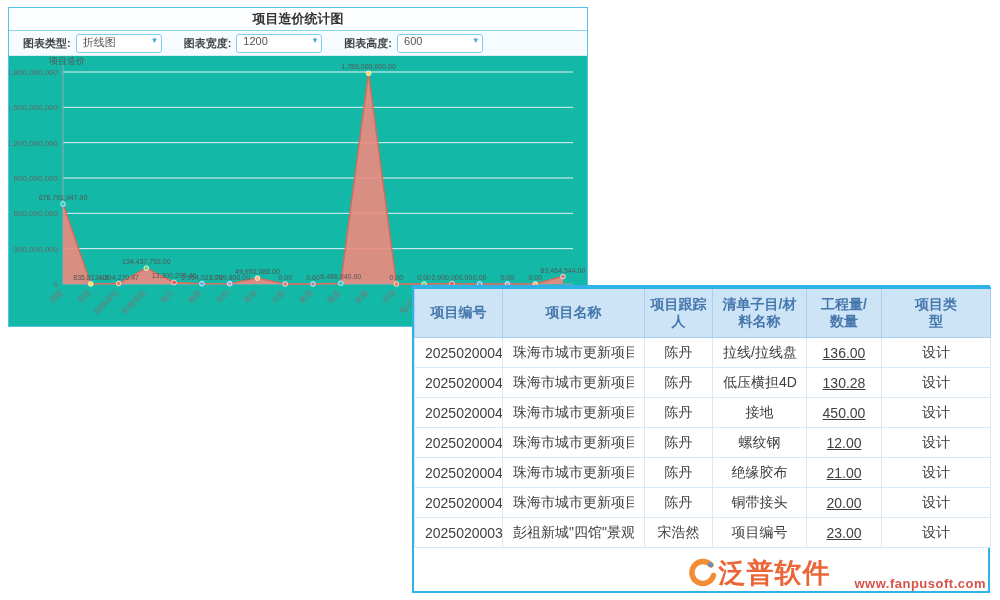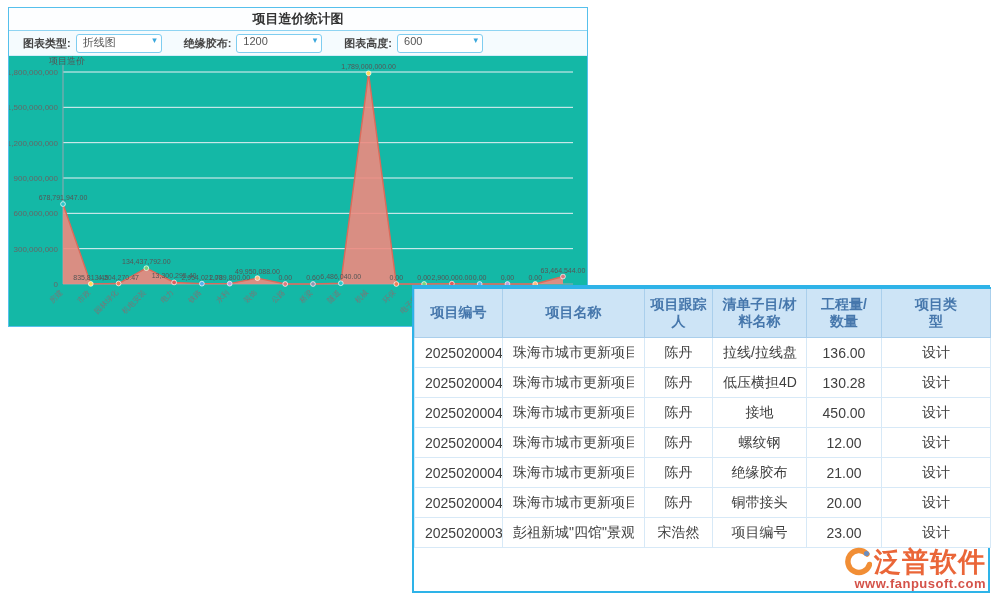--- a/index.html
+++ b/index.html
@@ -26,46 +26,46 @@
   .table-title{height:50px;line-height:50px;text-align:center;font-size:26px;
     font-weight:bold;color:#5a5a5a;letter-spacing:2px;background:#fff;}
   table.query-table{width:100%;border-collapse:collapse;table-layout:fixed;}
   table.query-table th{background:#cde4f6;color:#4677ac;font-size:14px;font-weight:bold;
     height:44px;border:1px solid #aacfec;border-top:2px solid #2eb3e8;padding:2px;line-height:1.25;}
   table.query-table td{height:29px;border:1px solid #d7e9f7;font-size:14px;color:#3f3f3f;
     text-align:center;padding:0 10px;background:#fff;overflow:hidden;white-space:nowrap;}
   td.cell-code{color:#2e8fec;cursor:pointer;}
   td.cell-name{color:#2e8fec;cursor:pointer;text-align:left;padding:0 0 0 6px;}
   .name-clip{display:block;width:100%;overflow:hidden;white-space:nowrap;}
-  td.cell-qty{text-align:right;padding-right:17px;}
+  td.cell-qty{text-align:right;padding-right:17px;text-decoration:underline;}
   .col-code{width:88px;}.col-name{width:142px;}.col-tracker{width:68px;}
   .col-material{width:94px;}.col-qty{width:75px;}.col-type{width:109px;}
 
   
   .watermark{position:absolute;right:2px;bottom:0;z-index:3;opacity:.88;
-    display:flex;flex-direction:column;align-items:flex-end;pointer-events:none;}
+    display:flex;flex-direction:row;align-items:flex-end;pointer-events:none;}
   .wm-row{display:flex;align-items:center;gap:2px;}
   .wm-brand{font-size:27px;font-weight:bold;color:#e8511d;letter-spacing:1px;}
   .wm-url{font-size:13px;font-weight:bold;color:#cf3b30;margin-top:-4px;letter-spacing:.5px;padding-left:24px;}
 </style>
 </head>
 <body>
 
 <div class="chart-window">
   <div class="chart-titlebar">项目造价统计图</div>
   <div class="chart-toolbar">
     <div class="tb-group">
       <span class="tb-label">图表类型:</span>
       <div class="tb-select">
         <span>折线图</span>
         <span class="tb-caret">▾</span>
       </div>
     </div>
     <div class="tb-group">
-      <span class="tb-label">绝缘胶布:</span>
+      <span class="tb-label">图表宽度:</span>
       <div class="tb-select">
         <span>1200</span>
         <span class="tb-caret">▾</span>
       </div>
     </div>
     <div class="tb-group">
       <span class="tb-label">图表高度:</span>
       <div class="tb-select">
         <span>600</span>
         <span class="tb-caret">▾</span>

